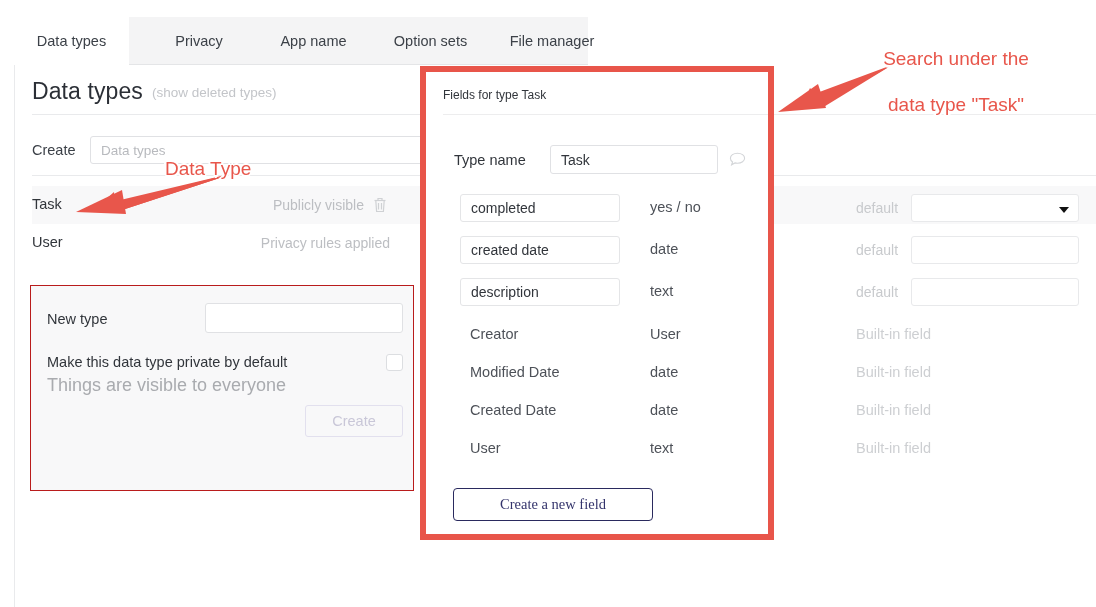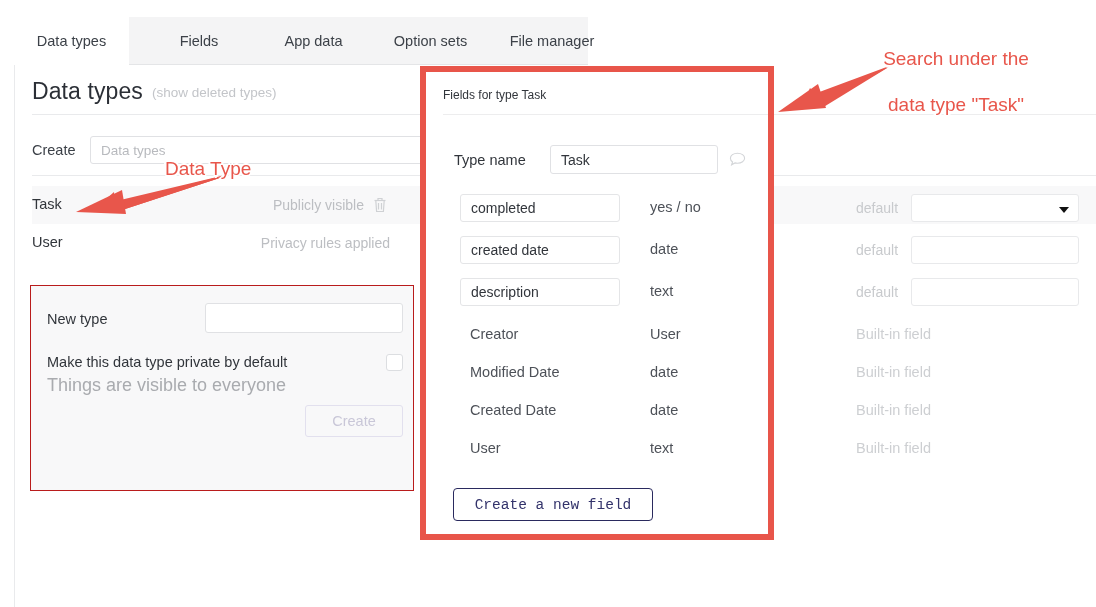--- a/index.html
+++ b/index.html
@@ -399,21 +399,21 @@
   #create-field-button {
     position: absolute;
     left: 453px;
     top: 488px;
     width: 200px;
     height: 33px;
     border: 1px solid #2a2a5e;
     border-radius: 4px;
     background: #ffffff;
     color: #33336b;
-    font-family: Liberation Mono, monospace;
+    font-family: Liberation Serif, serif;
     font-size: 14.5px;
     cursor: pointer;
     z-index: 5;
     box-sizing: border-box;
   }
 
   
   .anno-text {
     position: absolute;
     color: #e8564b;
@@ -446,24 +446,24 @@
 
 <div id="app-root">
 
   <div class="page-left-rule"></div>
 
   <div id="tab-strip">
     <div class="tab active" style="left:0px;width:115px;">
       <span>Data types</span>
     </div>
     <div class="tab" style="left:129px;width:112px;">
-      <span>Fields</span>
+      <span>Privacy</span>
     </div>
     <div class="tab" style="left:241px;width:117px;">
-      <span>App data</span>
+      <span>App name</span>
     </div>
     <div class="tab" style="left:475px;width:126px;">
       <span>File manager</span>
     </div>
     <div class="tab" style="left:358px;width:117px;">
       <span>Option sets</span>
     </div>
   </div>
 
   <div id="page-title">Data types</div>

